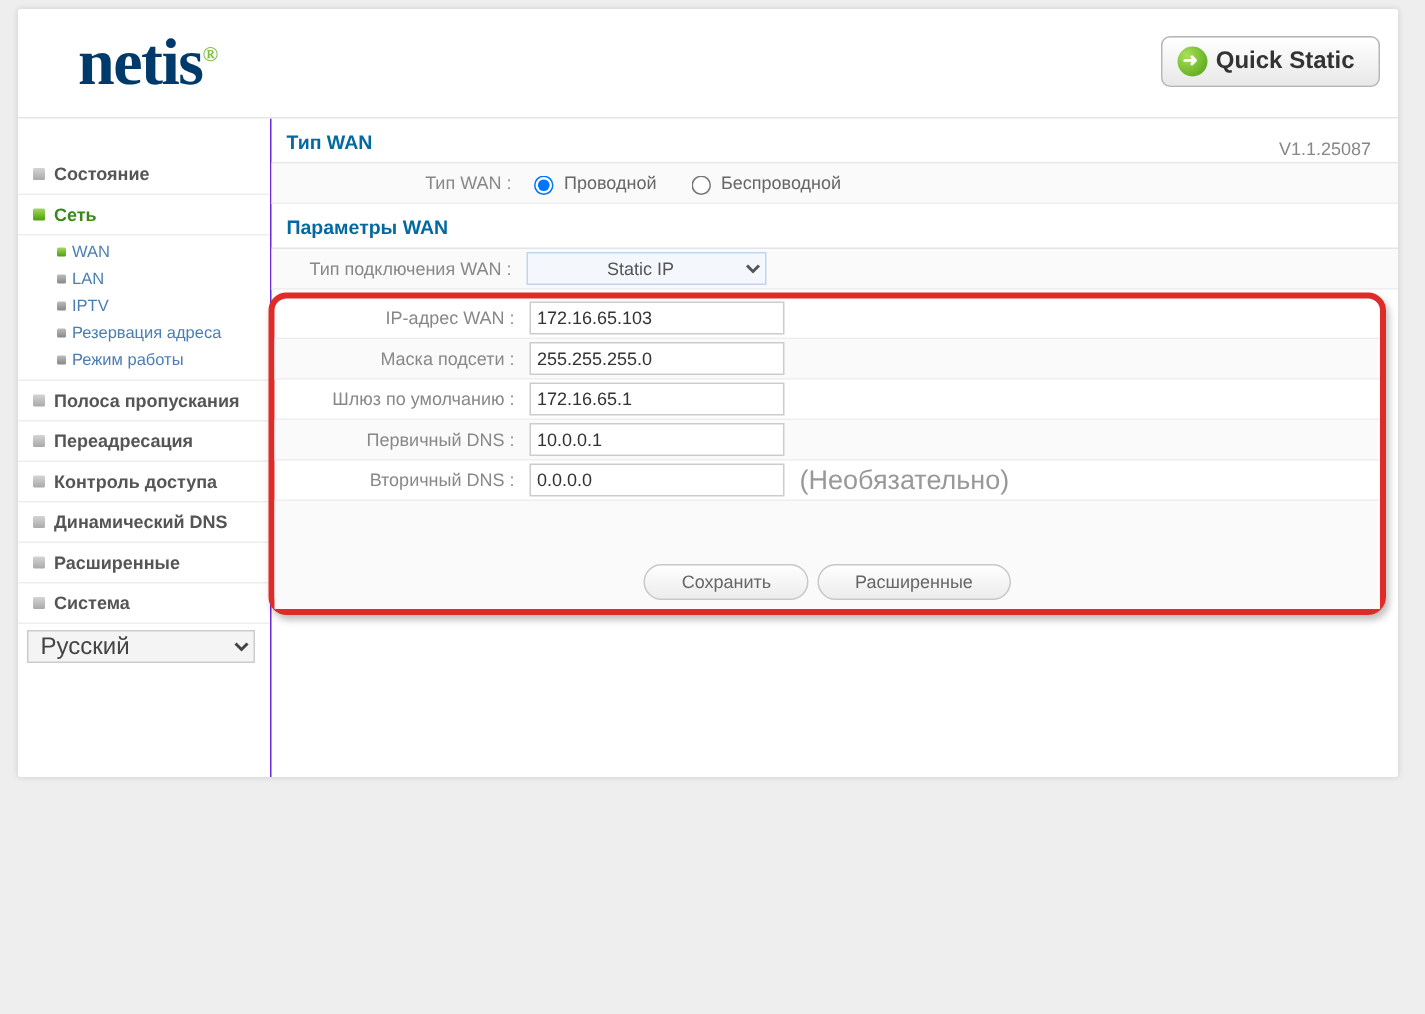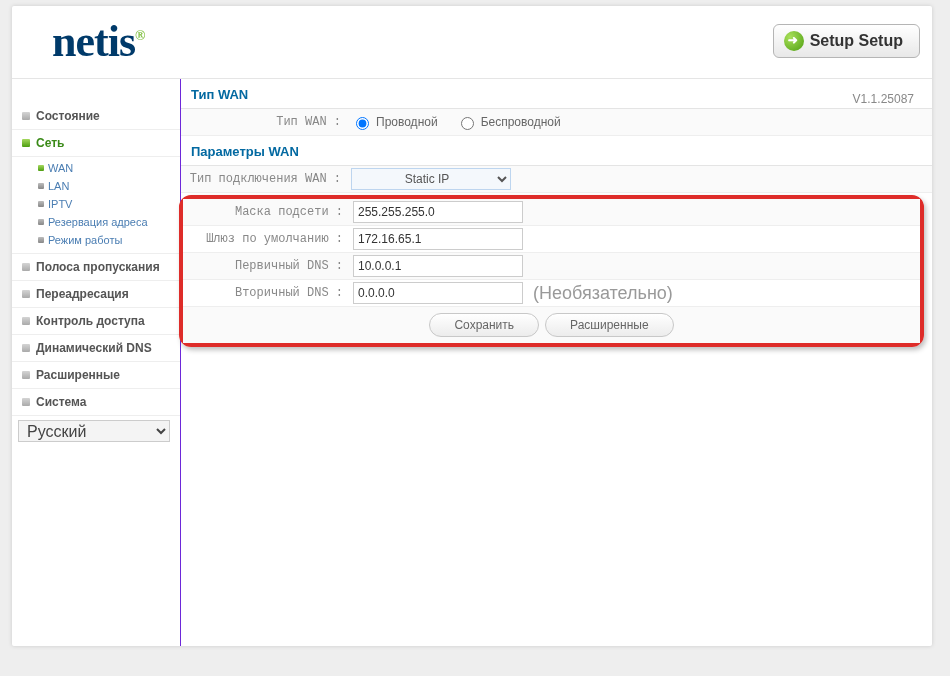--- a/index.html
+++ b/index.html
@@ -11,21 +11,21 @@
   font-size: 12px;
   color: #555;
   background: #eeeeee;
 }
 .app {
   background: #fff;
   margin: 6px 12px 12px 12px;
   border-radius: 2px;
   box-shadow: 0 0 4px rgba(0,0,0,.15);
   width: 920px;
-  height: 640px;
+  height: 512px;
   position: relative;
   overflow: hidden;
 }
 .header {
   height: 72px;
   position: relative;
   border-bottom: 1px solid #e5e5e5;
 }
 .logo {
   position: absolute;
@@ -164,21 +164,20 @@
   border-bottom: 1px solid #eee;
   height: 26px;
 }
 .row.alt { background: #fafafa; }
 .row-label {
   width: 160px;
   text-align: right;
   color: #888;
   padding-right: 6px;
   font-size: 12px;
-  font-family: Liberation Mono, monospace;
 }
 .row-content {
   flex: 1;
   display: flex;
   align-items: center;
   gap: 10px;
   padding-left: 4px;
 }
 .radio-group {
   display: flex;
@@ -230,32 +229,33 @@
 }
 .btn {
   height: 24px;
   padding: 0 24px;
   border: 1px solid #c8c8c8;
   background: linear-gradient(#ffffff,#ececec);
   color: #666;
   font-size: 12px;
   cursor: pointer;
   border-radius: 12px;
+  margin-top: 36px;
 }
 </style>
 </head>
 <body>
 
 <div class="app">
 
   <div class="header">
     <div class="logo"><span>netis</span><sup>®</sup></div>
     <button class="quick-setup">
       <span class="qs-icon"></span>
-      <span>Setup Setup</span>
+      <span>Quick Static</span>
     </button>
   </div>
 
   <div class="version">V1.1.25087</div>
 
   <div class="body">
 
     <div class="sidebar">
       <div class="menu-item level1">
           <span class="bullet"></span>
@@ -335,20 +335,26 @@
       <div class="row alt">
         <div class="row-label">Тип подключения WAN :</div>
         <div class="row-content">
           <select class="conn-select">
             <option>Static IP</option>
           </select>
         </div>
       </div>
 
       <div class="highlight-box">
+        <div class="row">
+          <div class="row-label">IP-адрес WAN :</div>
+          <div class="row-content">
+            <input class="field-input" value="172.16.65.103" style="">
+          </div>
+        </div>
         <div class="row alt">
           <div class="row-label">Маска подсети :</div>
           <div class="row-content">
             <input class="field-input" value="255.255.255.0" style="">
           </div>
         </div>
         <div class="row">
           <div class="row-label">Шлюз по умолчанию :</div>
           <div class="row-content">
             <input class="field-input" value="172.16.65.1" style="">

